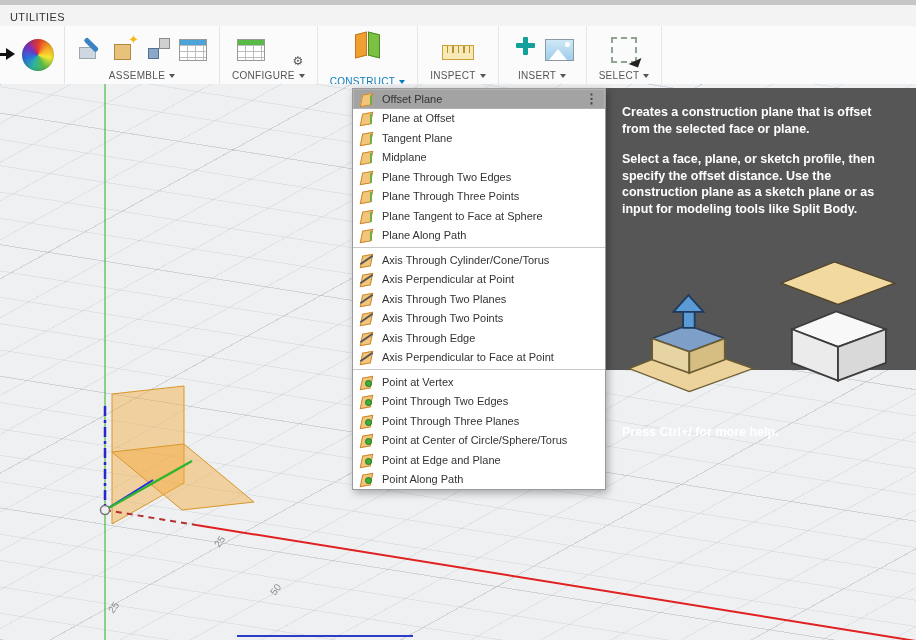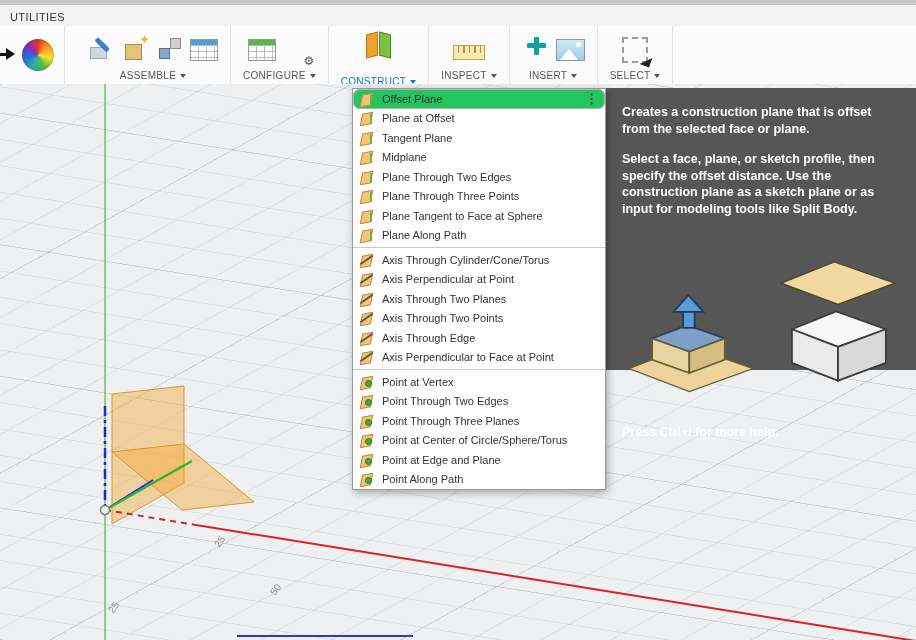--- a/index.html
+++ b/index.html
@@ -6,21 +6,21 @@
   .app{position:relative;width:916px;height:640px;overflow:hidden;
        font-family:"Liberation Sans",sans-serif;background:#fff;}
 
   
   .topstrip{position:absolute;left:0;top:0;width:916px;height:26px;
     background:linear-gradient(#c6c6c6 0 5px,#f3f3f3 5px);display:flex;align-items:flex-end;}
   .util-tab{padding:0 10px 3px 10px;font-size:11px;color:#333;letter-spacing:.4px;}
 
   
   .toolbar{position:absolute;left:0;top:26px;width:916px;height:58px;background:#fbfbfb;
-    border-bottom:1px solid #d8d8d8;display:flex;align-items:stretch;gap:11px;}
+    border-bottom:1px solid #d8d8d8;display:flex;align-items:stretch;}
   .tb-lead{display:flex;align-items:center;gap:6px;padding:0 10px 0 0;border-right:1px solid #e3e3e3;}
   .tb-group{display:flex;flex-direction:column;align-items:center;justify-content:space-between;
     padding:4px 12px 3px;border-right:1px solid #e6e6e6;}
   .tb-icons{display:flex;align-items:center;gap:6px;height:36px;}
   .tb-label{font-size:10px;color:#555;letter-spacing:.3px;white-space:nowrap;cursor:default;}
   .tb-group.active .tb-label{color:#0a7bbd;margin-top:16px;}
   .caret{display:inline-block;width:0;height:0;border-left:3.5px solid transparent;
     border-right:3.5px solid transparent;border-top:4px solid currentColor;margin-left:4px;vertical-align:middle;}
 
   .ticon{position:relative;width:28px;height:28px;display:inline-block;}
@@ -85,21 +85,21 @@
   .dim-label{position:absolute;font-size:10px;color:#8e8e8e;transform:rotate(-55deg);cursor:default;}
   .dim-1{left:108px;top:518px;}
   .dim-2{left:270px;top:500px;}
   .dim-3{left:214px;top:452px;}
 
   
   .menu{position:absolute;left:352px;top:88px;width:252px;background:#fff;
     border:1px solid #9a9a9a;box-shadow:2px 3px 8px rgba(0,0,0,.30);padding:0;z-index:5;}
   .menu-item{display:flex;align-items:center;gap:7px;height:19.5px;padding:0 4px 0 6px;
     font-size:11px;color:#333;cursor:default;white-space:nowrap;}
-  .menu-item.highlighted{background:#22c55e;box-shadow:inset 0 0 0 1px #b2b2b2;border-radius:7px;}
+  .menu-item.highlighted{background:#a3a3a3;box-shadow:inset 0 0 0 1px #b2b2b2;}
   .mi-label{flex:1 1 auto;overflow:hidden;text-overflow:ellipsis;}
   .mi-kebab{font-size:13px;font-weight:bold;color:#444;padding:0 3px;}
   .menu-sep{height:1px;background:#c9c9c9;margin:2px 0;}
   .mi-icon{position:relative;width:16px;height:16px;flex:0 0 16px;}
   .mi-icon::before{content:'';position:absolute;left:2px;top:3px;width:9px;height:10px;
     background:#f3c57a;border:1px solid #c8862c;transform:skewY(-10deg) skewX(-12deg);}
   .mi-icon.plane::after{content:'';position:absolute;left:11px;top:4px;width:2px;height:10px;
     background:#6fae3f;transform:skewY(-10deg);}
   .mi-icon.axis::after{content:'';position:absolute;left:0px;top:7px;width:15px;height:0;
     border-top:2px solid #555;transform:rotate(-35deg);}

